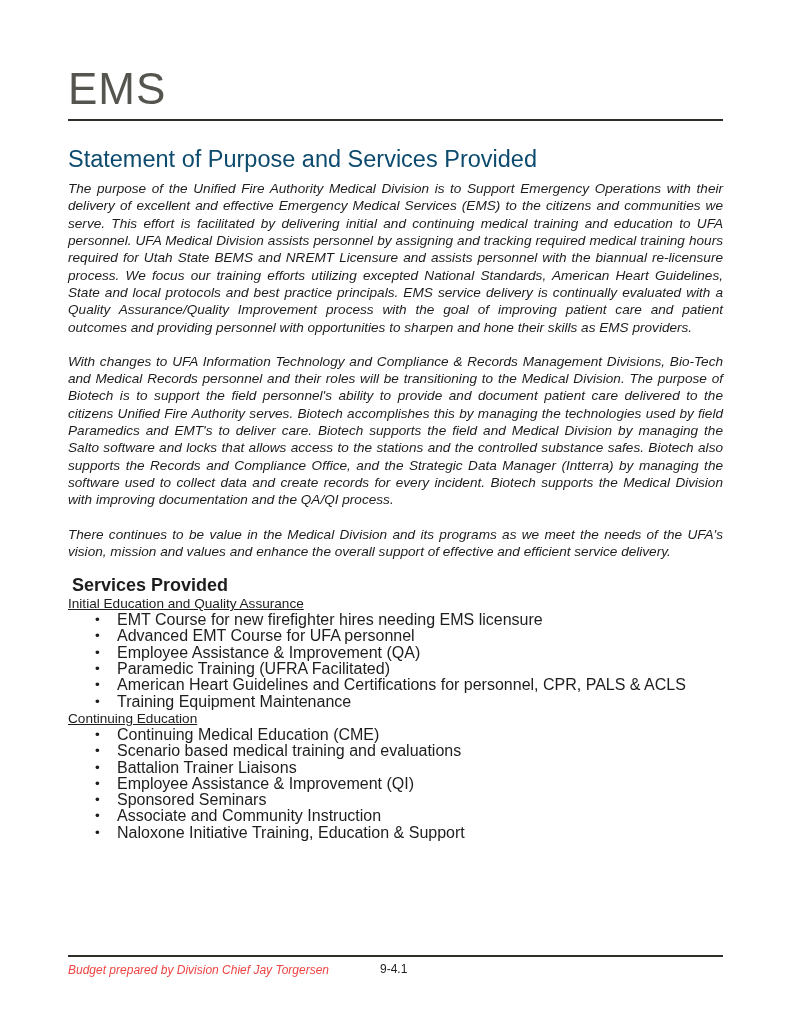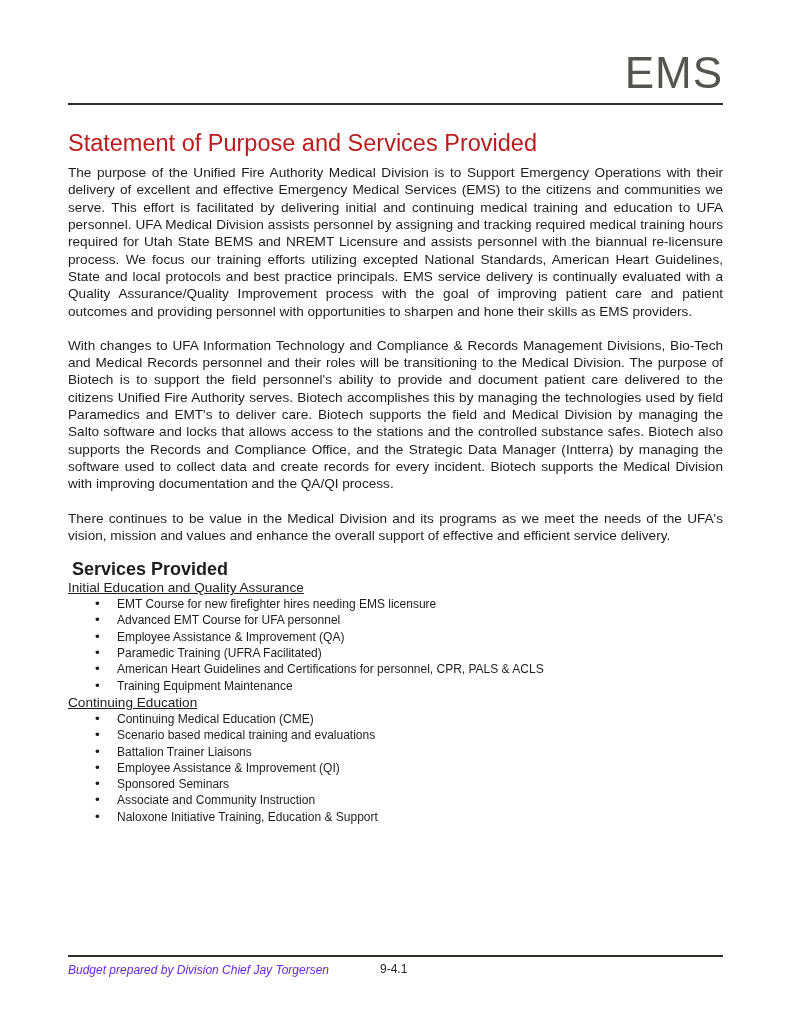--- a/index.html
+++ b/index.html
@@ -12,85 +12,86 @@
     color:#1d1d1d;
     overflow:hidden;
     box-sizing:border-box;
   }
   .content{
     position:absolute;
     left:68px;right:68px;top:0;
   }
   .doc-title{
     margin:0;
-    padding-top:50px;
-    text-align:right;
+    padding-top:66px;
+    text-align:left;
     font-size:44px;
     font-weight:400;
     letter-spacing:1px;
     color:#55544e;
     line-height:1.05;
   }
   .title-rule{
     border:none;
     border-top:2px solid #2f2f2a;
     margin:7px 0 0 0;
   }
   .section-heading{
     margin:25px 0 7px 0;
     font-size:23.5px;
     font-weight:400;
-    color:#b91c1c;
+    color:#0c4a6e;
     letter-spacing:0;
   }
   .body-text p{
     margin:0 0 17px 0;
     font-size:13.6px;
     line-height:17.3px;
     text-align:justify;
+    font-style:italic;
   }
   .services-heading{
     margin:0 0 1px 4px;
     font-size:18px;
     font-weight:700;
     line-height:17px;
   }
   .list-title{
     font-size:13.6px;
     line-height:17px;
     text-decoration:underline;
   }
   ul.bullet-list{
     list-style:none;
     margin:0;
     padding:0;
   }
   ul.bullet-list li{
     position:relative;
     padding-left:49px;
-    font-size:12px;
+    font-size:16px;
     line-height:16.3px;
   }
   ul.bullet-list li::before{
     content:"\2022";
     position:absolute;
     left:27px;
     top:0;
     font-size:13.6px;
   }
   .footer{
     position:absolute;
     left:68px;right:68px;top:955px;
     border-top:2px solid #2f2f2a;
     padding-top:3px;
   }
   .footer .prepared-by{
     font-style:italic;
     font-size:12px;
-    color:#6d28d9;
+    color:#ef4444;
   }
   .footer .page-number{
     position:absolute;
     left:312px;
     top:5px;
     font-size:12px;
     font-style:normal;
   }
 </style>
 </head>

